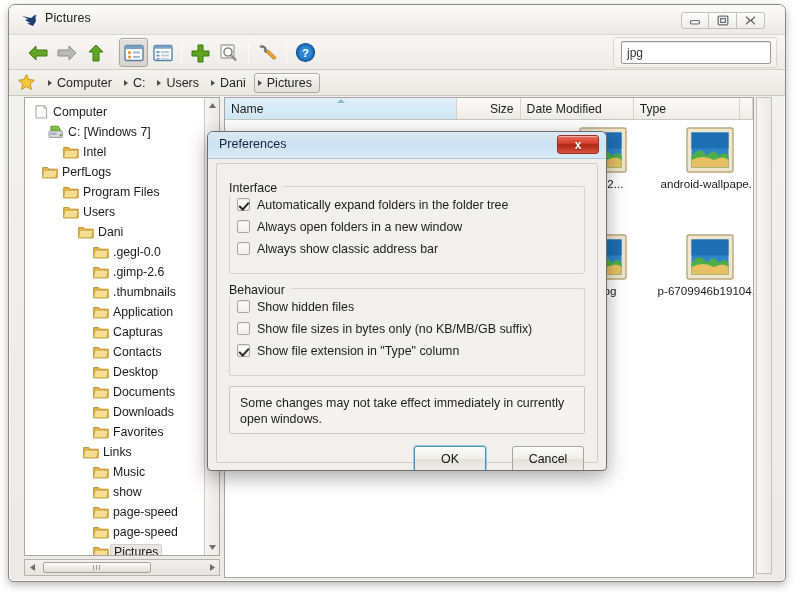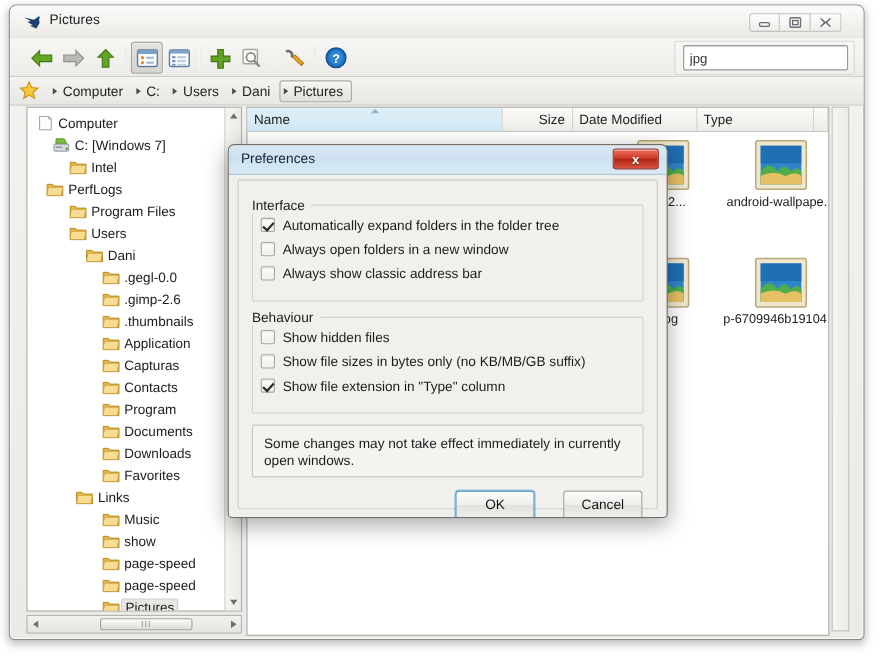--- a/index.html
+++ b/index.html
@@ -146,25 +146,25 @@
     position:absolute; left:0; width: 14px; height: 15px;
     display:flex; align-items:center; justify-content:center;
   }
   #sb-hscroll {
     position:absolute; left: 12px; width: 196px; bottom: 2px; height: 17px;
     background: linear-gradient(to bottom,#f2f1ee,#e6e4e0);
     border: 1px solid #b6b4af;
     display:flex; align-items:center;
   }
   #sb-hthumb {
-    position:absolute; left: 18px; width: 84px; top: 2px; bottom: 2px;
+    position:absolute; left: 18px; width: 108px; top: 2px; bottom: 2px;
     background: linear-gradient(to bottom,#fcfcfb,#dedcd7);
     border: 1px solid #a4a29d; border-radius: 2px;
     display:flex; align-items:center; justify-content:center;
-    font-size: 8px; color:#8a8884; letter-spacing:1px;margin-left:48px;
+    font-size: 8px; color:#8a8884; letter-spacing:1px;
   }
 
   
   #filepane {
     position:absolute; left: 212px; top: 0; right: 28px; bottom: 0;
     background: #ffffff;
     border: 1px solid #a8a6a1;
     overflow: hidden;
   }
   #col-header {
@@ -532,21 +532,21 @@
                 <path d="M0.7 2.6 h5 l1.3 1.6 h8.2 v8.6 h-14.5 Z" fill="#e8b84b" stroke="#b78a22" stroke-width="0.9"></path>
                 <path d="M1.9 5.2 h13.2 l-1.4 7.6 h-13.1 Z" fill="#f7dd93" stroke="#c9a23c" stroke-width="0.8"></path>
               </svg></span>
             <span class="tlabel">Contacts</span>
           </div>
           <div class="tree-row" style="padding-left: 68px;">
             <span class="ticon"><svg width="16" height="14" viewBox="0 0 16 14">
                 <path d="M0.7 2.6 h5 l1.3 1.6 h8.2 v8.6 h-14.5 Z" fill="#e8b84b" stroke="#b78a22" stroke-width="0.9"></path>
                 <path d="M1.9 5.2 h13.2 l-1.4 7.6 h-13.1 Z" fill="#f7dd93" stroke="#c9a23c" stroke-width="0.8"></path>
               </svg></span>
-            <span class="tlabel">Program</span>
+            <span class="tlabel">Desktop</span>
           </div>
           <div class="tree-row" style="padding-left: 68px;">
             <span class="ticon"><svg width="16" height="14" viewBox="0 0 16 14">
                 <path d="M0.7 2.6 h5 l1.3 1.6 h8.2 v8.6 h-14.5 Z" fill="#e8b84b" stroke="#b78a22" stroke-width="0.9"></path>
                 <path d="M1.9 5.2 h13.2 l-1.4 7.6 h-13.1 Z" fill="#f7dd93" stroke="#c9a23c" stroke-width="0.8"></path>
               </svg></span>
             <span class="tlabel">Documents</span>
           </div>
           <div class="tree-row" style="padding-left: 68px;">
             <span class="ticon"><svg width="16" height="14" viewBox="0 0 16 14">
@@ -555,21 +555,21 @@
               </svg></span>
             <span class="tlabel">Downloads</span>
           </div>
           <div class="tree-row" style="padding-left: 68px;">
             <span class="ticon"><svg width="16" height="14" viewBox="0 0 16 14">
                 <path d="M0.7 2.6 h5 l1.3 1.6 h8.2 v8.6 h-14.5 Z" fill="#e8b84b" stroke="#b78a22" stroke-width="0.9"></path>
                 <path d="M1.9 5.2 h13.2 l-1.4 7.6 h-13.1 Z" fill="#f7dd93" stroke="#c9a23c" stroke-width="0.8"></path>
               </svg></span>
             <span class="tlabel">Favorites</span>
           </div>
-          <div class="tree-row" style="padding-left: 44px;">
+          <div class="tree-row" style="padding-left: 58px;">
             <span class="ticon"><svg width="16" height="14" viewBox="0 0 16 14">
                 <path d="M0.7 2.6 h5 l1.3 1.6 h8.2 v8.6 h-14.5 Z" fill="#e8b84b" stroke="#b78a22" stroke-width="0.9"></path>
                 <path d="M1.9 5.2 h13.2 l-1.4 7.6 h-13.1 Z" fill="#f7dd93" stroke="#c9a23c" stroke-width="0.8"></path>
               </svg></span>
             <span class="tlabel">Links</span>
           </div>
           <div class="tree-row" style="padding-left: 68px;">
             <span class="ticon"><svg width="16" height="14" viewBox="0 0 16 14">
                 <path d="M0.7 2.6 h5 l1.3 1.6 h8.2 v8.6 h-14.5 Z" fill="#e8b84b" stroke="#b78a22" stroke-width="0.9"></path>
                 <path d="M1.9 5.2 h13.2 l-1.4 7.6 h-13.1 Z" fill="#f7dd93" stroke="#c9a23c" stroke-width="0.8"></path>

